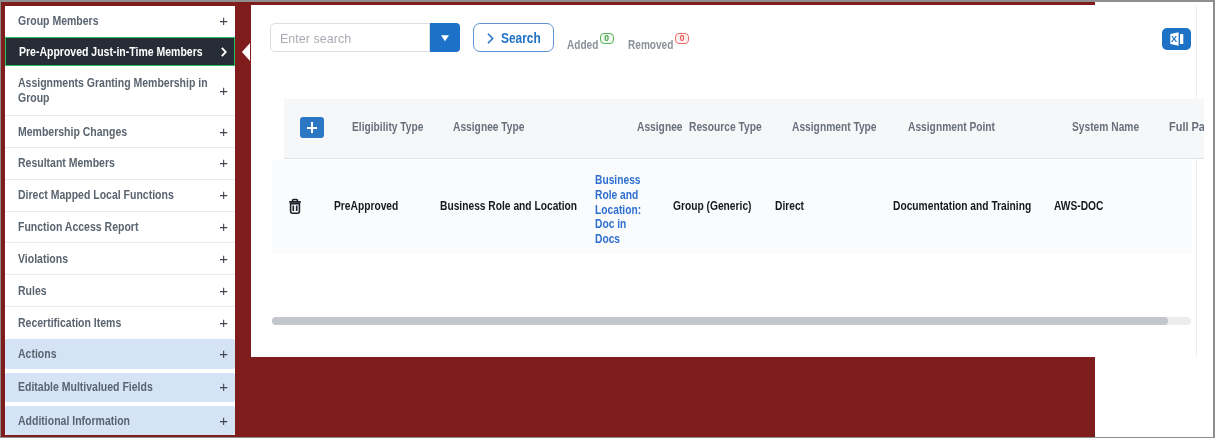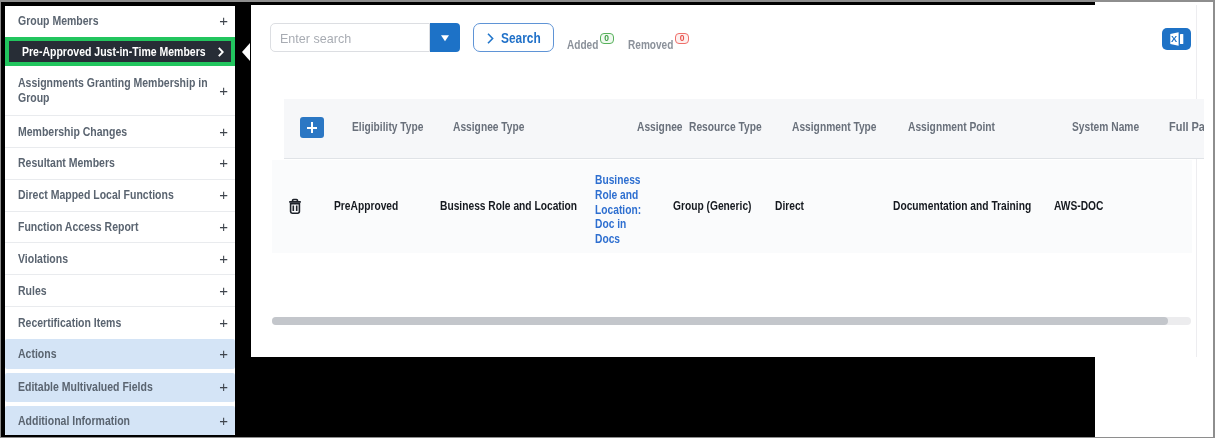--- a/index.html
+++ b/index.html
@@ -1,28 +1,28 @@
 <!DOCTYPE html>
 <html><head>
 <meta charset="utf-8">
 <style>
   * { margin:0; padding:0; box-sizing:border-box; }
   html,body { width:1215px; height:438px; overflow:hidden; }
-  #page { position:relative; width:1095px; height:438px; background:#000000;
+  #page { position:relative; width:1095px; height:438px; background:#7f1d1d;
           font-family:"Liberation Sans",sans-serif; }
   .sx { display:inline-block; transform:scaleX(0.84); transform-origin:0 50%; white-space:nowrap; }
 
   
   #sidebar { position:absolute; left:5px; top:5.5px; width:230px; height:429.5px; background:#fff; }
   .sbitem { position:absolute; left:5px; width:230px; background:#fff;
             font-size:12.5px; font-weight:bold; color:#5a6470; }
   .sbitem .lbl { position:absolute; left:13px; top:50%; transform:translateY(-50%) scaleX(0.84); transform-origin:0 50%; white-space:nowrap; }
   .sbitem .plus { position:absolute; right:7px; top:50%; transform:translateY(-52%); font-weight:400; font-size:15px; color:#3f454d; }
   .sep { border-top:1px solid #e9ebee; }
-  .sbdark { background:#272d36; border:4px solid #22c55e; color:#fff; }
+  .sbdark { background:#272d36; border:1px solid #22c55e; color:#fff; }
   .sbdark .lbl { color:#fff; }
   .sbblue { background:#d4e4f6; border-radius:2px; }
 
   
   #notch { position:absolute; left:242px; top:42.5px; width:0; height:0;
            border-top:9px solid transparent; border-bottom:9px solid transparent;
            border-right:8.5px solid #fff; }
 
   
   #card { position:absolute; left:250.5px; top:5px; width:960px; height:352px; background:#fff; }

